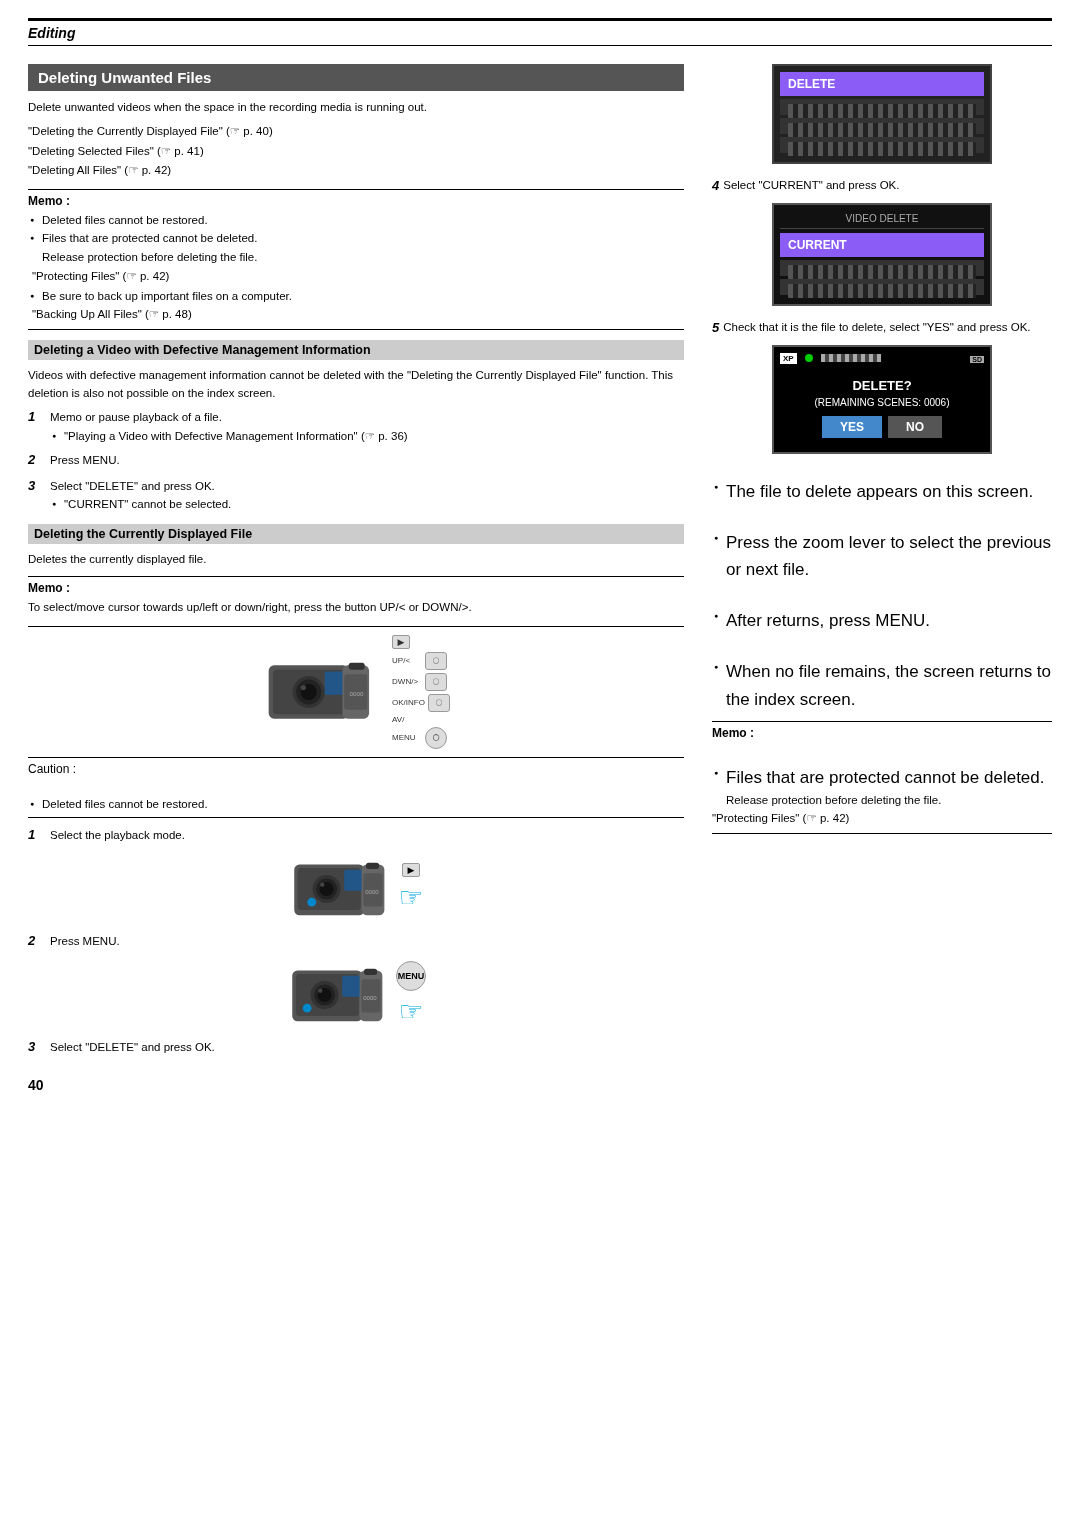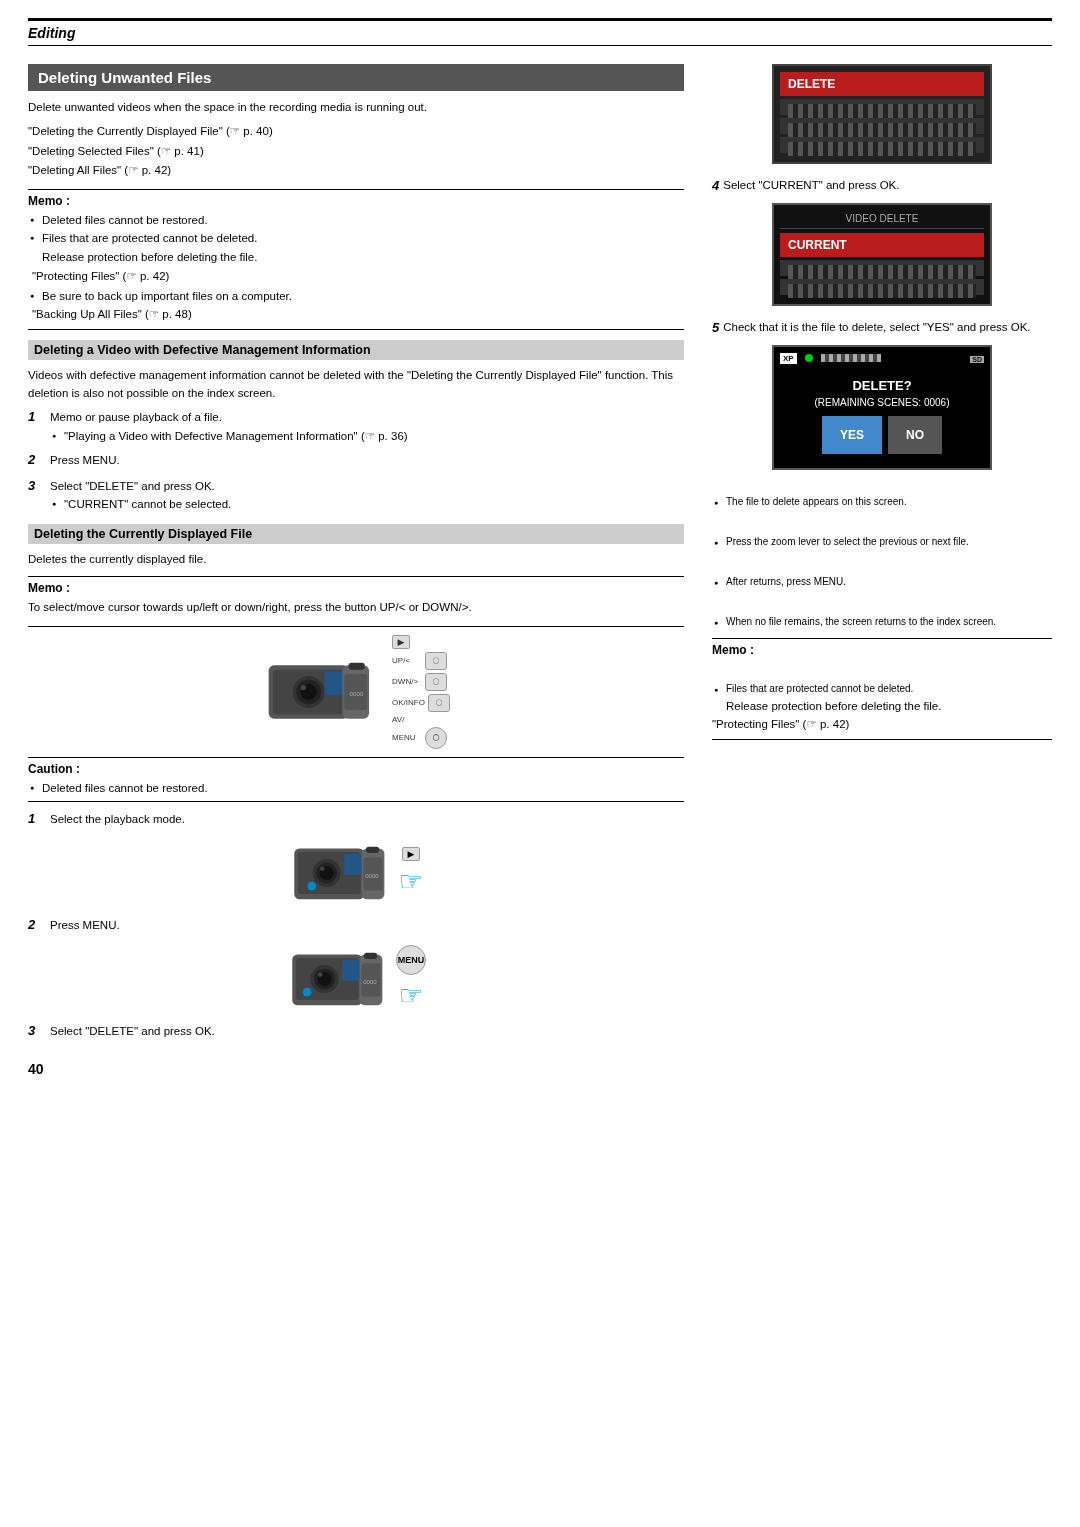--- a/index.html
+++ b/index.html
@@ -175,23 +175,23 @@
     }
 
     
     .caution-box {
       border-top: 1px solid #000;
       border-bottom: 1px solid #000;
       margin: 8px 0;
       padding: 4px 0;
     }
     .caution-title {
-      font-weight: bold;
+      font-weight: normal;
       font-size: 12px;
-      margin-bottom: 3px;
+      margin-bottom: 19px;
     }
 
     
     .page-number {
       font-weight: bold;
       font-size: 14px;
       margin-top: 20px;
     }
 
     
@@ -208,21 +208,21 @@
     .menu-item {
       display: block;
       width: 100%;
       padding: 5px 8px;
       font-size: 12px;
       font-weight: bold;
       margin-bottom: 3px;
       color: #fff;
     }
     .menu-item.highlighted {
-      background: #b91c1c;
+      background: #8b5cf6;
       color: #fff;
     }
     .menu-item.dark {
       background: #333;
       color: #888;
     }
 
     
     .video-delete-screen {
       background: #111;
@@ -277,21 +277,21 @@
       color: #fff;
       font-size: 10px;
       margin-bottom: 8px;
     }
     .confirm-buttons {
       display: flex;
       gap: 6px;
       justify-content: center;
     }
     .confirm-btn {
-      padding: 12px 18px;
+      padding: 4px 18px;
       font-size: 12px;
       font-weight: bold;
       color: #fff;
       border: none;
     }
     .confirm-btn.yes {
       background: #4488cc;
     }
     .confirm-btn.no {
       background: #555;
@@ -408,21 +408,21 @@
     }
 
     .memo-right-box {
       border-top: 1px solid #000;
       border-bottom: 1px solid #000;
       margin: 8px 0;
       padding: 4px 0;
     }
 
     .memo-right-item {
-      font-size: 10px;
+      font-size: 17px;
       line-height: 1.6;
       padding-left: 14px;
       position: relative;
       margin-top: 24px;
     }
     .memo-right-item::before {
       content: "●";
       position: absolute;
       left: 2px;
       font-size: 7px;

